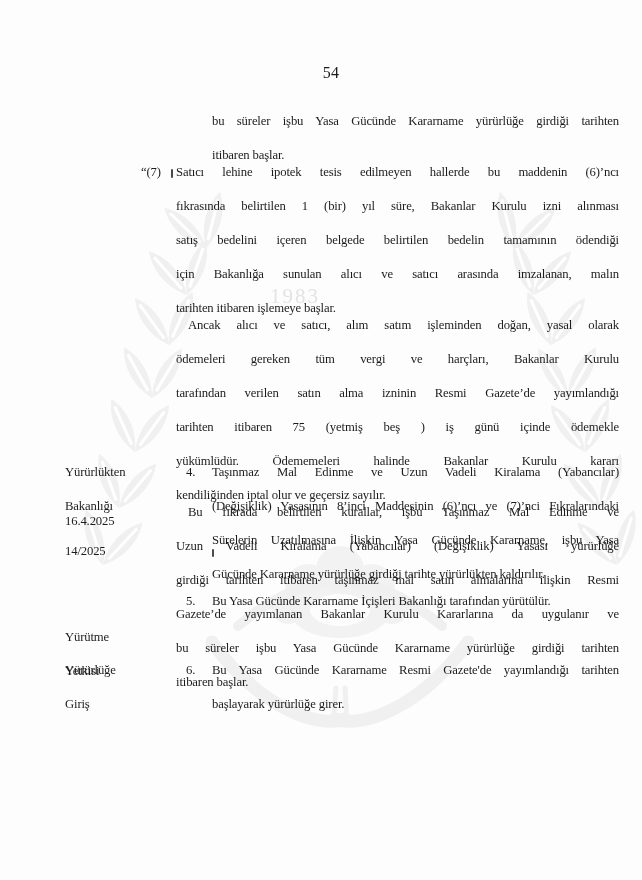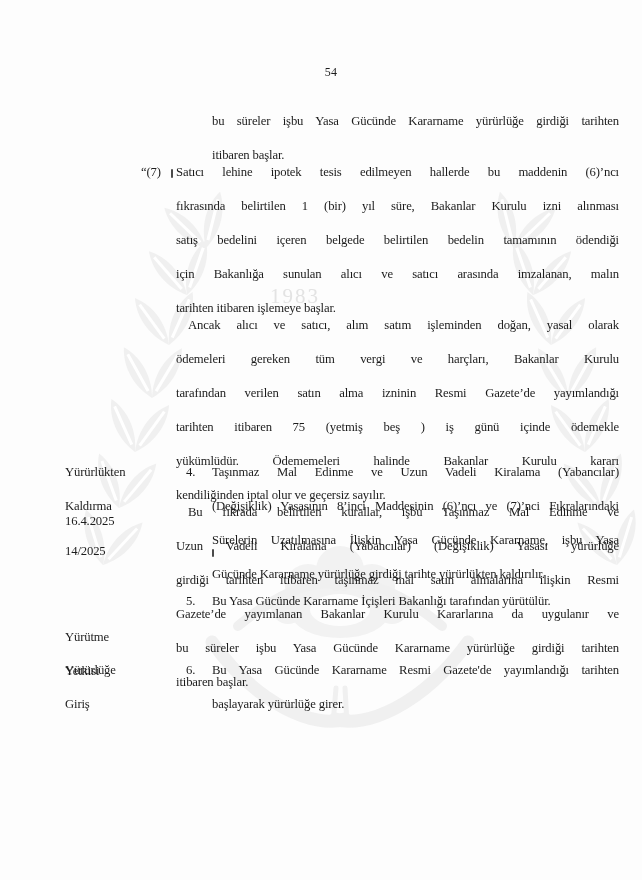--- a/index.html
+++ b/index.html
@@ -5,21 +5,21 @@
   html,body{margin:0;padding:0;background:#ffffff;}
   .page{
     position:relative;width:642px;height:880px;background:#fdfdfd;overflow:hidden;
     font-family:"Liberation Serif","DejaVu Serif",serif;
     color:#1c1c1c;font-size:12.7px;line-height:17px;letter-spacing:-0.15px;
   }
   .abs{position:absolute;}
   .tline{min-height:17px;}
   .jline{text-align:justify;text-align-last:justify;}
   .jline::after{content:"";display:inline-block;width:100%;height:0;}
-  .page-number{left:20px;right:0;top:64px;text-align:center;font-size:12px;letter-spacing:0.3px;}
+  .page-number{left:20px;right:0;top:64px;text-align:center;font-size:16px;letter-spacing:0.3px;}
   .intro{left:212px;top:113px;width:407px;}
   .quote-marker{left:141px;top:164px;width:34px;white-space:nowrap;}
   .quote-block{left:176px;top:164px;width:443px;}
   .qpara{margin:0;}
   .margin-label{left:65px;width:110px;}
   .m-label-4{top:464px;}
   .m-date-4{left:65px;top:513px;}
   .m-ref-4{left:65px;top:543px;}
   .m-label-5{top:593px;margin-top:36px;}
   .m-label-6{top:662px;}
@@ -132,21 +132,21 @@
           <div class="tline jline">Uzun Vadeli Kiralama (Yabancılar) (Değişiklik) Yasası yürürlüğe</div>
           <div class="tline jline">girdiği tarihten itibaren taşınmaz mal satın almalarına ilişkin Resmi</div>
           <div class="tline jline">Gazete’de yayımlanan Bakanlar Kurulu Kararlarına da uygulanır ve</div>
           <div class="tline jline">bu süreler işbu Yasa Gücünde Kararname yürürlüğe girdiği tarihten</div>
           <div class="tline">itibaren başlar.</div>
         </div>
       </div>
 
     <div class="abs margin-label m-label-4">
         <div class="tline jline">Yürürlükten</div>
-        <div class="tline">Kaldırma</div>
+        <div class="tline">Bakanlığı</div>
       </div>
     <div class="abs m-date-4">16.4.2025</div>
     <div class="abs m-ref-4">14/2025</div>
     <span class="artifact artifact-2"></span>
     <div class="abs item-number n4">4.</div>
     <div class="abs item-text t4">
         <div class="tline jline">Taşınmaz Mal Edinme ve Uzun Vadeli Kiralama (Yabancılar)</div>
         <div class="tline jline">(Değişiklik) Yasasının 8’inci Maddesinin (6)’ncı ve (7)’nci Fıkralarındaki</div>
         <div class="tline jline">Sürelerin Uzatılmasına İlişkin Yasa Gücünde Kararname,  işbu Yasa</div>
         <div class="tline">Gücünde Kararname yürürlüğe girdiği tarihte yürürlükten kaldırılır.</div>

